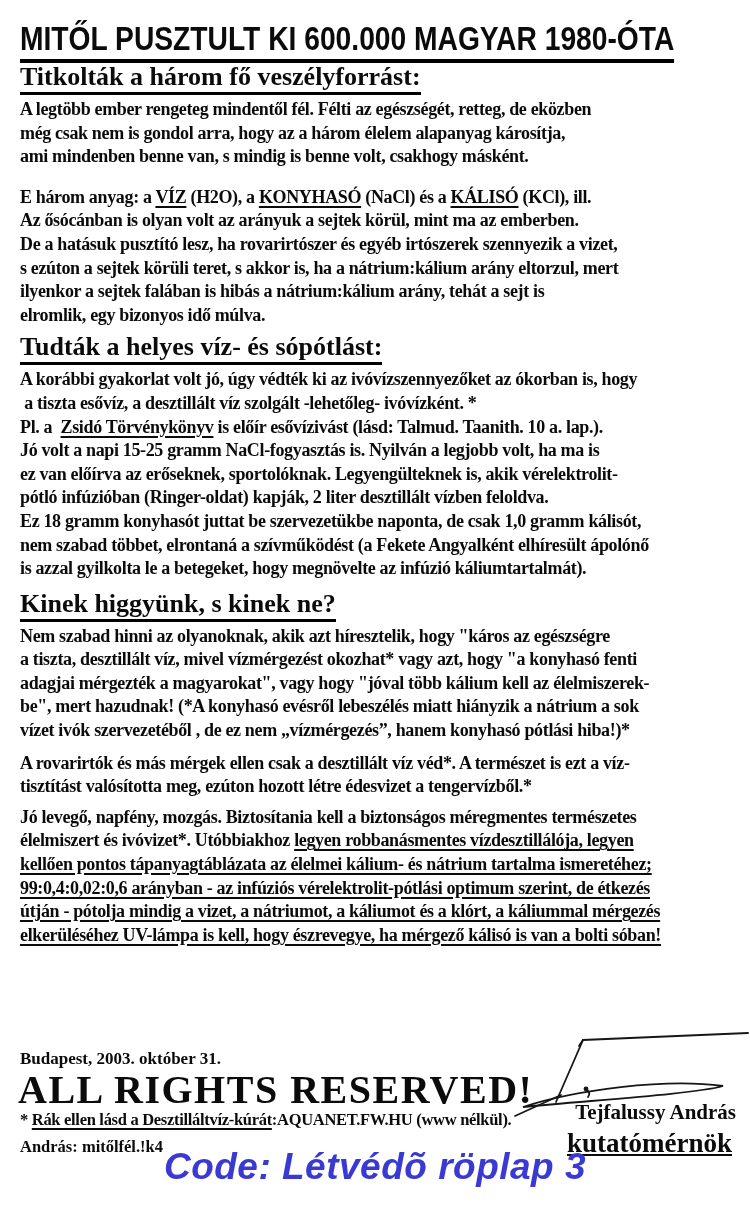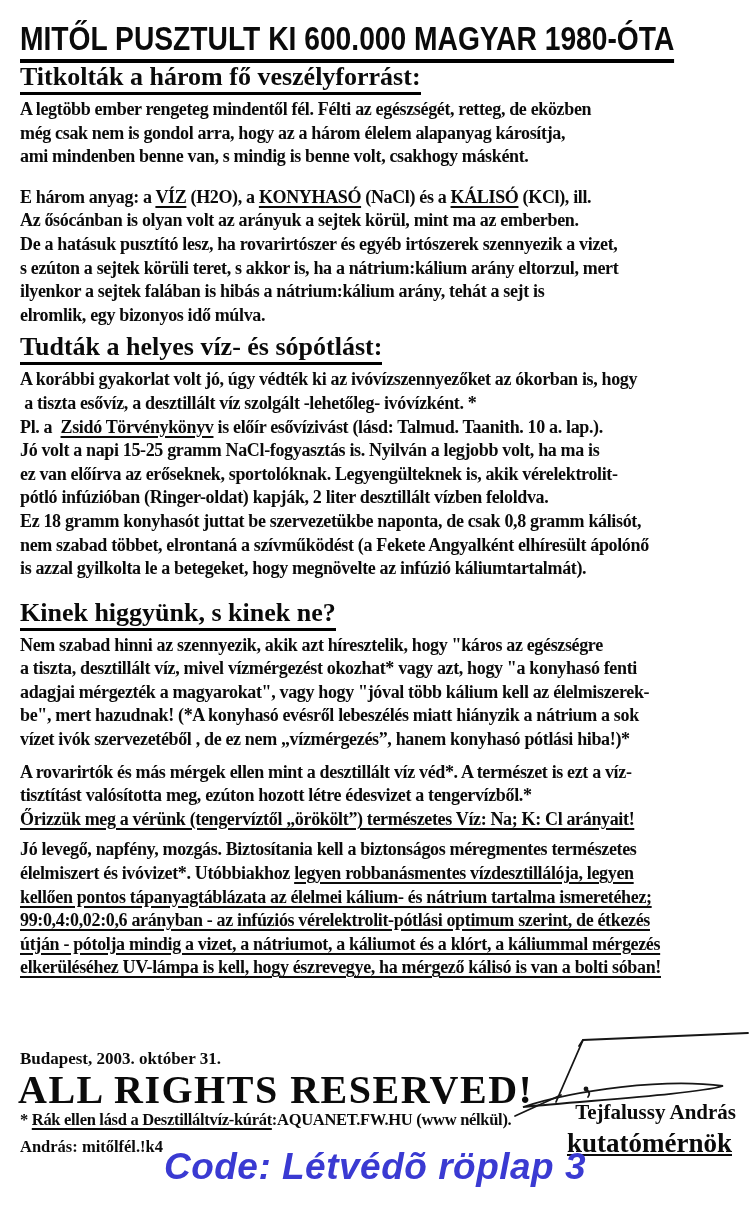--- a/index.html
+++ b/index.html
@@ -19,21 +19,21 @@
   .heading>span{display:inline-block;border-bottom:3px solid #000;padding-bottom:1px;}
   .para{font-size:18px;letter-spacing:-0.35px;}
   .line{white-space:pre;line-height:23.6px;}
   .u{text-decoration:underline;text-decoration-thickness:2px;text-underline-offset:3px;}
   
   #doc > :nth-child(2){}  
   #doc > :nth-child(3){margin-top:3px;}   
   #doc > :nth-child(4){margin-top:17px;}  
   #doc > :nth-child(5){margin-top:6px;}   
   #doc > :nth-child(6){margin-top:3px;}   
-  #doc > :nth-child(7){margin-top:18px;}   
+  #doc > :nth-child(7){margin-top:9px;}   
   #doc > :nth-child(8){margin-top:3px;}   
   #doc > :nth-child(9){margin-top:9px;}   
   #doc > :nth-child(10){margin-top:7px;}  
   #doc > :nth-child(11){margin-top:3px;}  
 
   .abs{position:absolute;}
   #f-date{left:20px;top:1049px;font-size:17px;white-space:nowrap;}
   #f-rights{left:18px;top:1066px;font-size:40px;letter-spacing:1.5px;white-space:nowrap;}
   #f-note{left:20px;top:1110px;font-size:16.5px;letter-spacing:-0.3px;white-space:pre;}
   #f-iratkod{left:20px;top:1137px;font-size:16.5px;white-space:nowrap;}
@@ -66,36 +66,35 @@
         <div class="line"><span>elromlik, egy bizonyos idő múlva.</span></div>
       </div>
       <div class="heading"><span>Tudták a helyes víz- és sópótlást:</span></div>
       <div class="para">
         <div class="line"><span>A korábbi gyakorlat volt jó, úgy védték ki az ivóvízszennyezőket az ókorban is, hogy</span></div>
         <div class="line"><span> a tiszta esővíz, a desztillált víz szolgált -lehetőleg- ivóvízként. *</span></div>
         <div class="line"><span>Pl. a  </span><span class="u">Zsidó Törvénykönyv</span><span> is előír esővízivást (lásd: Talmud. Taanith. 10 a. lap.).</span></div>
         <div class="line"><span>Jó volt a napi 15-25 gramm NaCl-fogyasztás is. Nyilván a legjobb volt, ha ma is</span></div>
         <div class="line"><span>ez van előírva az erőseknek, sportolóknak. Legyengülteknek is, akik vérelektrolit-</span></div>
         <div class="line"><span>pótló infúzióban (Ringer-oldat) kapják, 2 liter desztillált vízben feloldva.</span></div>
-        <div class="line"><span>Ez 18 gramm konyhasót juttat be szervezetükbe naponta, de csak 0,8 gramm kálisót,</span></div>
+        <div class="line"><span>Ez 18 gramm konyhasót juttat be szervezetükbe naponta, de csak 1,0 gramm kálisót,</span></div>
         <div class="line"><span>nem szabad többet, elrontaná a szívműködést (a Fekete Angyalként elhíresült ápolónő</span></div>
         <div class="line"><span>is azzal gyilkolta le a betegeket, hogy megnövelte az infúzió káliumtartalmát).</span></div>
       </div>
       <div class="heading"><span>Kinek higgyünk, s kinek ne?</span></div>
       <div class="para">
-        <div class="line"><span>Nem szabad hinni az szennyezik, akik azt híresztelik, hogy "káros az egészségre</span></div>
+        <div class="line"><span>Nem szabad hinni az olyanoknak, akik azt híresztelik, hogy "káros az egészségre</span></div>
         <div class="line"><span>a tiszta, desztillált víz, mivel vízmérgezést okozhat* vagy azt, hogy "a konyhasó fenti</span></div>
         <div class="line"><span>adagjai mérgezték a magyarokat", vagy hogy "jóval több kálium kell az élelmiszerek-</span></div>
         <div class="line"><span>be", mert hazudnak! (*A konyhasó evésről lebeszélés miatt hiányzik a nátrium a sok</span></div>
         <div class="line"><span>vízet ivók szervezetéből , de ez nem „vízmérgezés”, hanem konyhasó pótlási hiba!)*</span></div>
       </div>
       <div class="para">
-        <div class="line"><span>A rovarirtók és más mérgek ellen mint a desztillált víz véd*. A természet is ezt a víz-</span></div>
+        <div class="line"><span>A rovarirtók és más mérgek ellen csak a desztillált víz véd*. A természet is ezt a víz-</span></div>
         <div class="line"><span>tisztítást valósította meg, ezúton hozott létre édesvizet a tengervízből.*</span></div>
-        <div class="line"><span class="u">Őrizzük meg a vérünk (tengervíztől „örökölt”) természetes Víz: Na; K: Cl arányait!</span></div>
       </div>
       <div class="para">
         <div class="line"><span>Jó levegő, napfény, mozgás. Biztosítania kell a biztonságos méregmentes természetes</span></div>
         <div class="line"><span>élelmiszert és ivóvizet*. Utóbbiakhoz </span><span class="u">legyen robbanásmentes vízdesztillálója, legyen</span></div>
         <div class="line"><span class="u">kellően pontos tápanyagtáblázata az élelmei kálium- és nátrium tartalma ismeretéhez;</span></div>
         <div class="line"><span class="u">99:0,4:0,02:0,6 arányban - az infúziós vérelektrolit-pótlási optimum szerint, de étkezés</span></div>
         <div class="line"><span class="u">útján - pótolja mindig a vizet, a nátriumot, a káliumot és a klórt, a káliummal mérgezés</span></div>
         <div class="line"><span class="u">elkerüléséhez UV-lámpa is kell, hogy észrevegye, ha mérgező kálisó is van a bolti sóban!</span></div>
       </div>
     </div>

